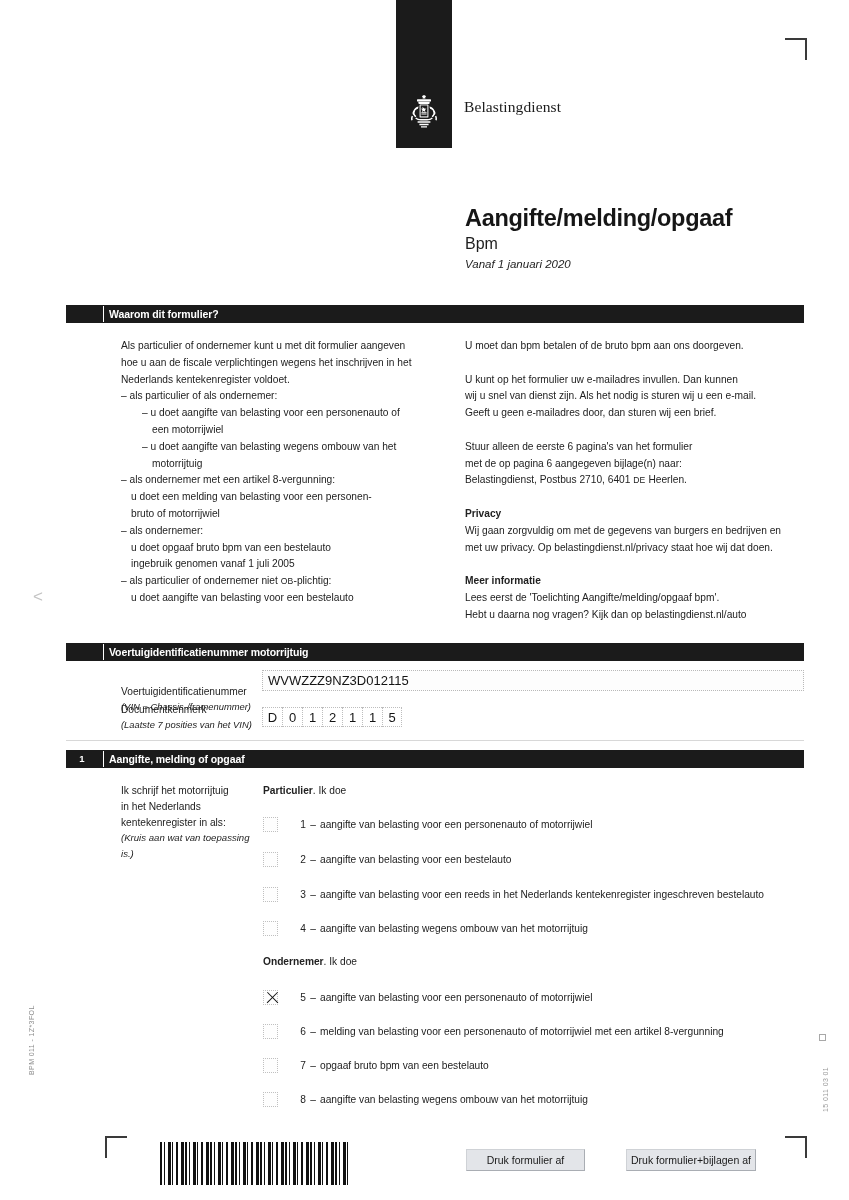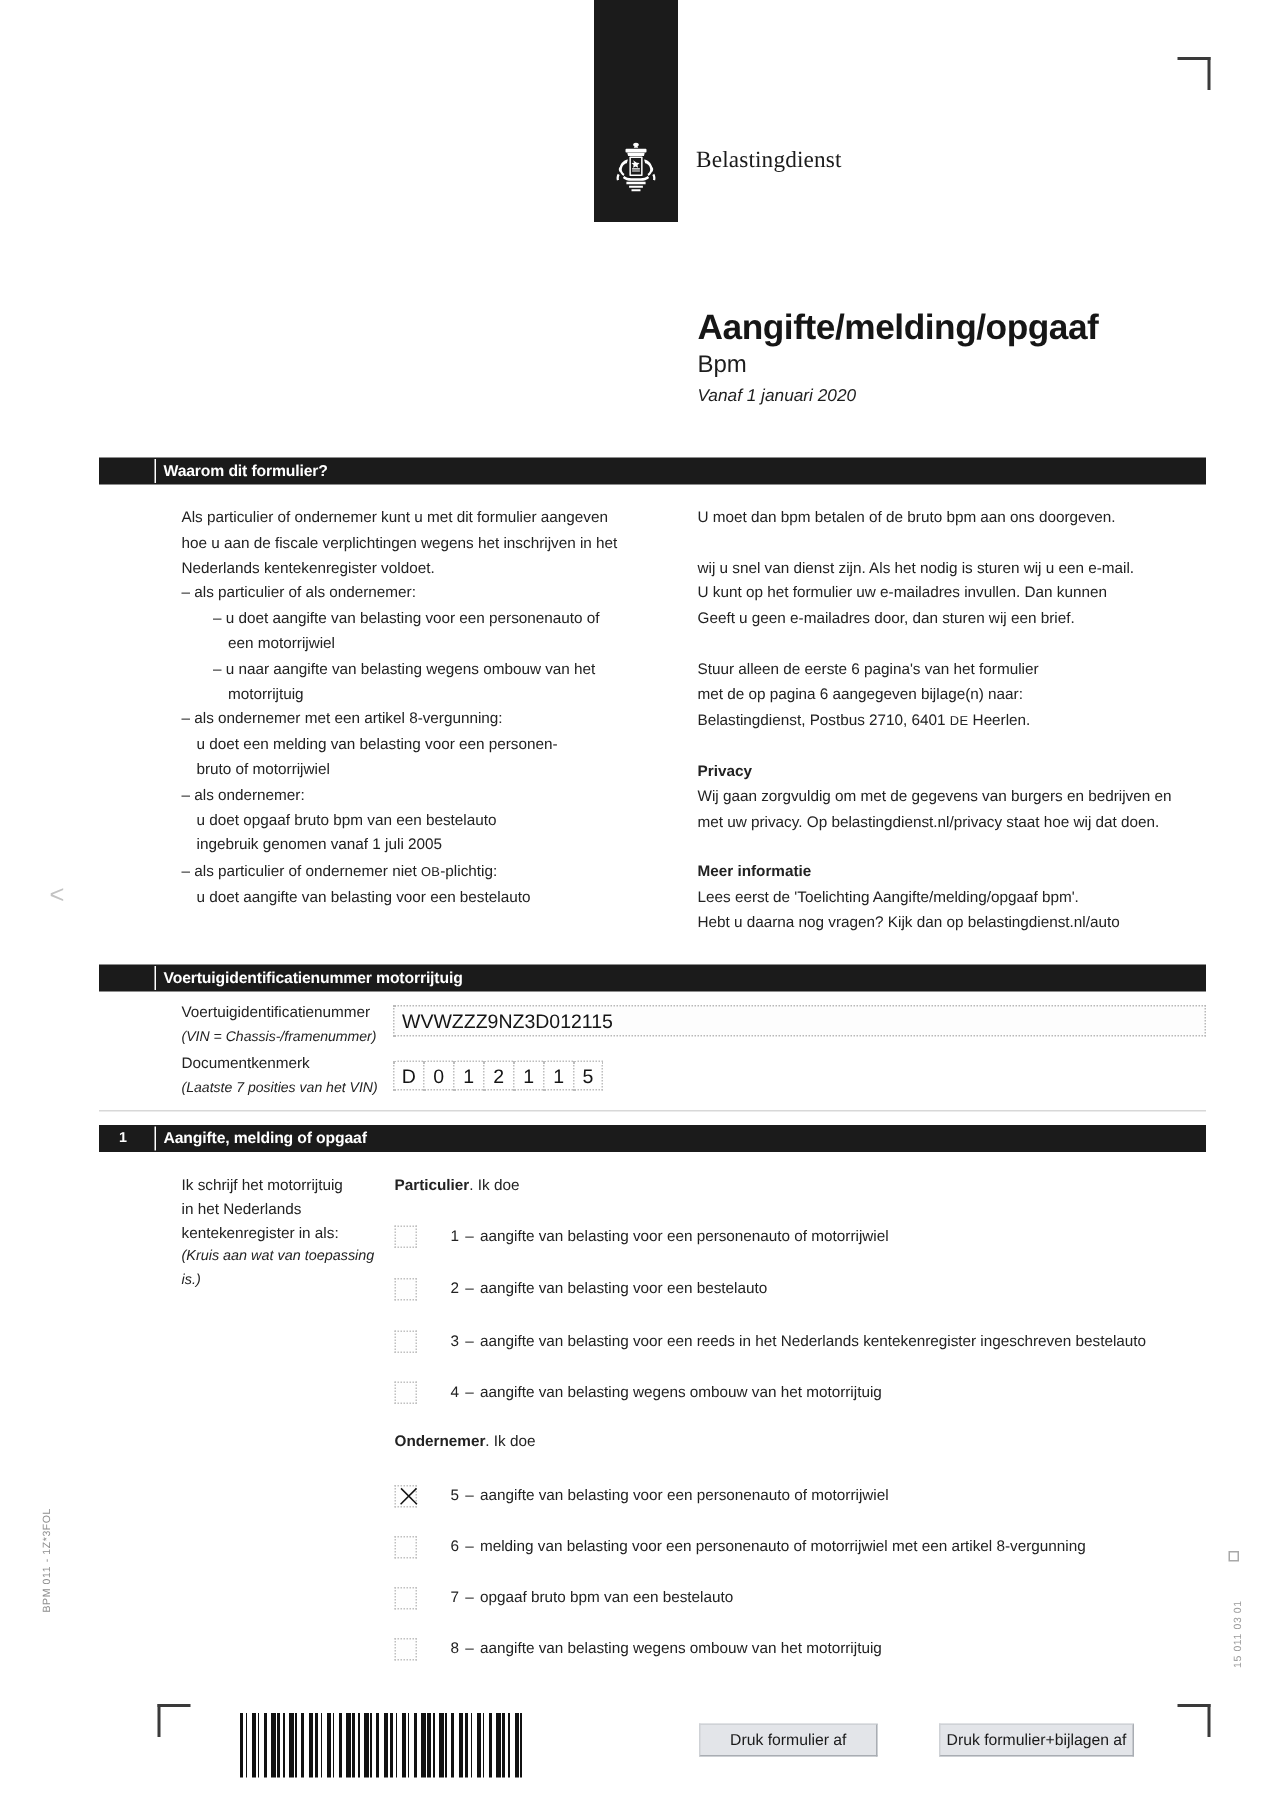--- a/index.html
+++ b/index.html
@@ -169,21 +169,21 @@
   .field-label {
     position: absolute;
     font-size: 10.2px;
     line-height: 15px;
     color: #222222;
   }
   .field-sub {
     font-style: italic;
     font-size: 9.4px;
   }
-  #vin-label { left: 121px; top: 668px; width: 140px; }
+  #vin-label { left: 121px; top: 684px; width: 140px; }
   #dk-label  { left: 121px; top: 702px; width: 150px; }
 
   #vin-input {
     position: absolute;
     left: 262px;
     top: 670px;
     width: 542px;
     height: 21px;
     border: 1px dotted #b9b9b9;
     background: #fdfdfd;
@@ -412,37 +412,37 @@
     <div class="bar-title">Waarom dit formulier?</div>
   </div>
 
   <div class="col-text" id="intro-left">
       <div class="tl">Als particulier of ondernemer kunt u met dit formulier aangeven</div>
       <div class="tl">hoe u aan de fiscale verplichtingen wegens het inschrijven in het</div>
       <div class="tl">Nederlands kentekenregister voldoet.</div>
       <div class="bullet-l1">– als particulier of als ondernemer:</div>
       <div class="bullet-l2">– u doet aangifte van belasting voor een personenauto of</div>
       <div class="bullet-l2" style="text-indent: 0px;">een motorrijwiel</div>
-      <div class="bullet-l2">– u naar aangifte van belasting wegens ombouw van het</div>
+      <div class="bullet-l2">– u doet aangifte van belasting wegens ombouw van het</div>
       <div class="bullet-l2" style="text-indent: 0px;">motorrijtuig</div>
       <div class="bullet-l1">– als ondernemer met een artikel 8-vergunning:</div>
       <div class="cont-l1">u doet een melding van belasting voor een personen-</div>
       <div class="cont-l1">bruto of motorrijwiel</div>
       <div class="bullet-l1">– als ondernemer:</div>
       <div class="cont-l1">u doet opgaaf bruto bpm van een bestelauto</div>
       <div class="cont-l1">ingebruik genomen vanaf 1 juli 2005</div>
       <div class="bullet-l1">– als particulier of ondernemer niet <span class="smallcaps">OB</span>-plichtig:</div>
       <div class="cont-l1">u doet aangifte van belasting voor een bestelauto</div>
     </div>
 
   <div class="col-text" id="intro-right">
       <div class="para">U moet dan bpm betalen of de bruto bpm aan ons doorgeven.</div>
       <div class="blank-line"></div>
+      <div class="para">U kunt op het formulier uw e-mailadres invullen. Dan kunnen</div>
       <div class="para">wij u snel van dienst zijn. Als het nodig is sturen wij u een e-mail.</div>
-      <div class="para">U kunt op het formulier uw e-mailadres invullen. Dan kunnen</div>
       <div class="para">Geeft u geen e-mailadres door, dan sturen wij een brief.</div>
       <div class="blank-line"></div>
       <div class="para">Stuur alleen de eerste 6 pagina's van het formulier</div>
       <div class="para">met de op pagina 6 aangegeven bijlage(n) naar:</div>
       <div class="para">Belastingdienst, Postbus 2710, 6401 <span class="smallcaps">DE</span> Heerlen.</div>
       <div class="blank-line"></div>
       <div class="bold-head">Privacy</div>
       <div class="para">Wij gaan zorgvuldig om met de gegevens van burgers en bedrijven en</div>
       <div class="para">met uw privacy. Op belastingdienst.nl/privacy staat hoe wij dat doen.</div>
       <div class="blank-line"></div>

